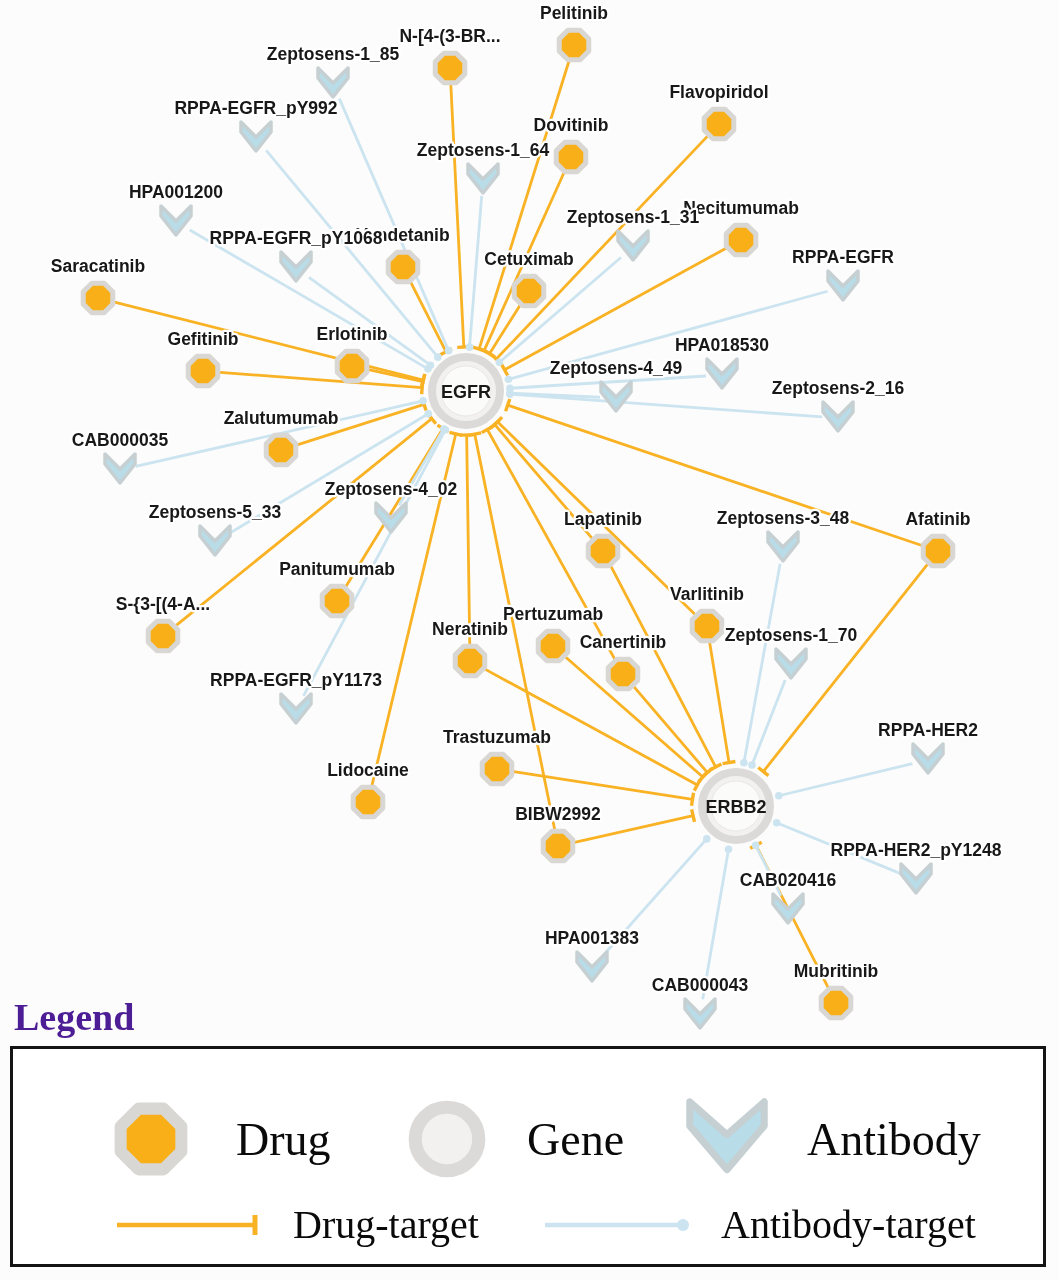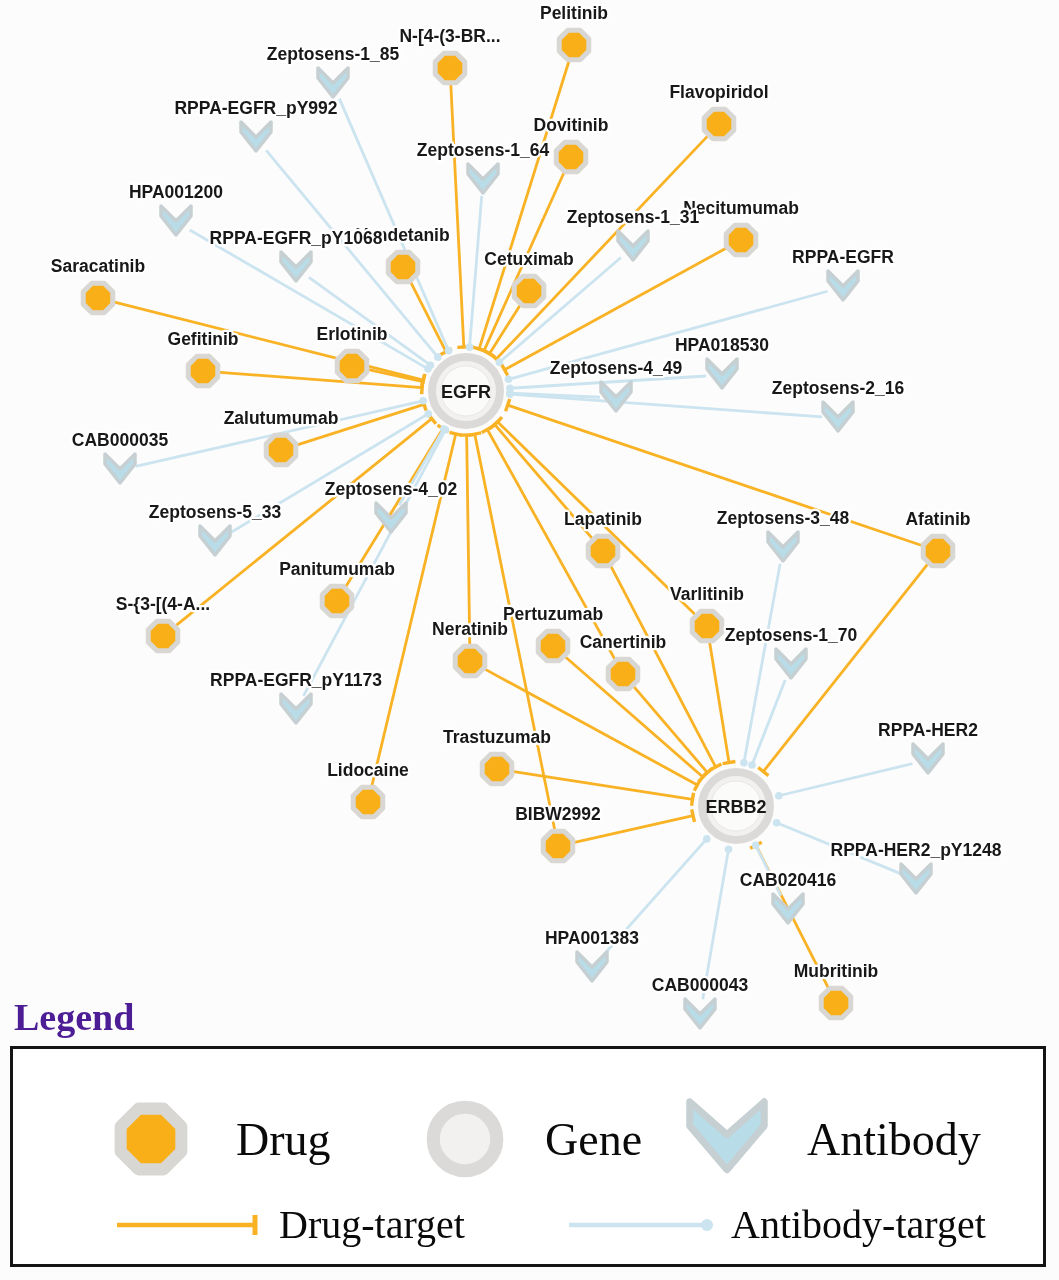--- a/index.html
+++ b/index.html
@@ -13,21 +13,21 @@
   .legend-title{
     position:absolute;left:14px;top:995px;
     font-family:"Liberation Serif",serif;font-weight:bold;font-size:38px;color:#4c1d95;
   }
   .legend-box{
     position:absolute;left:10px;top:1046px;width:1030px;height:215px;
     border:3px solid #141414;background:#FFFFFF;
   }
   .legend-item{position:absolute;display:flex;align-items:center;gap:34px;}
   .legend-item .lab{font-family:"Liberation Serif",serif;font-size:46px;color:#0a0a0a;white-space:nowrap;}
-  .legend-edge-item{position:absolute;display:flex;align-items:center;}
+  .legend-edge-item{position:absolute;display:flex;align-items:center;gap:14px;}
   .legend-edge-item .lab{font-family:"Liberation Serif",serif;font-size:40px;color:#0a0a0a;white-space:nowrap;}
 </style>
 </head>
 <body>
 
 <svg id="net" xmlns="http://www.w3.org/2000/svg" width="1059" height="1280">
     <g>
       <g>
         <line x1="568.9346664574688" y1="61.22782783070204" x2="479.1102750512574" y2="348.9985632617124" stroke="#F9B224" stroke-width="2.8"></line>
         <line x1="485.31503275123174" y1="350.93530843973906" x2="472.9055173512831" y2="347.0618180836857" stroke="#F9B224" stroke-width="3.4"></line>
@@ -423,39 +423,39 @@
 
 <div class="legend-title">Legend</div>
 
 <div class="legend-box">
   <div class="legend-item" style="left:92px;top:44px;gap:39px;">
     <svg width="92" height="92" viewBox="-21 -21 42 42">
         <polygon points="13.86,5.74 5.74,13.86 -5.74,13.86 -13.86,5.74 -13.86,-5.74 -5.74,-13.86 5.74,-13.86 13.86,-5.74" fill="#F8AF18" stroke="#D9D7D4" stroke-width="5.5" stroke-linejoin="round"></polygon>
       </svg>
     <span class="lab">Drug</span>
   </div>
-  <div class="legend-item" style="left:406px;top:44px;text-align:center;">
+  <div class="legend-item" style="left:388px;top:44px;text-align:center;">
     <svg width="92" height="92" viewBox="-21 -21 42 42">
         <circle r="14.5" fill="#F2F1F0" stroke="#DCDAD8" stroke-width="6"></circle>
       </svg>
     <span class="lab">Gene</span>
   </div>
   <div class="legend-item" style="left:668px;top:44px;align-items:center;">
     <svg width="92" height="92" viewBox="-21 -21 42 42">
         <polygon points="-17,-17 0,-2 17,-17 17,-6 0,14 -17,-6" fill="#B8DCE8" stroke="#C6CFD2" stroke-width="3.2" stroke-linejoin="round"></polygon>
       </svg>
     <span class="lab">Antibody</span>
   </div>
   <div class="legend-edge-item" style="left:96px;top:152px;">
     <svg width="170" height="26" viewBox="0 0 170 26">
         <line x1="8" y1="13" x2="146" y2="13" stroke="#F9B224" stroke-width="4.5"></line>
         <line x1="146" y1="3" x2="146" y2="23" stroke="#F9B224" stroke-width="5"></line>
       </svg>
     <span class="lab">Drug-target</span>
   </div>
-  <div class="legend-edge-item" style="left:548px;top:152px;text-align:right;">
+  <div class="legend-edge-item" style="left:524px;top:152px;text-align:right;">
     <svg width="170" height="26" viewBox="0 0 170 26">
         <line x1="8" y1="13" x2="146" y2="13" stroke="#CBE4EF" stroke-width="4.5"></line>
         <circle cx="146" cy="13" r="6" fill="#CBE4EF"></circle>
       </svg>
     <span class="lab">Antibody-target</span>
   </div>
 </div>
 
 </body></html>

